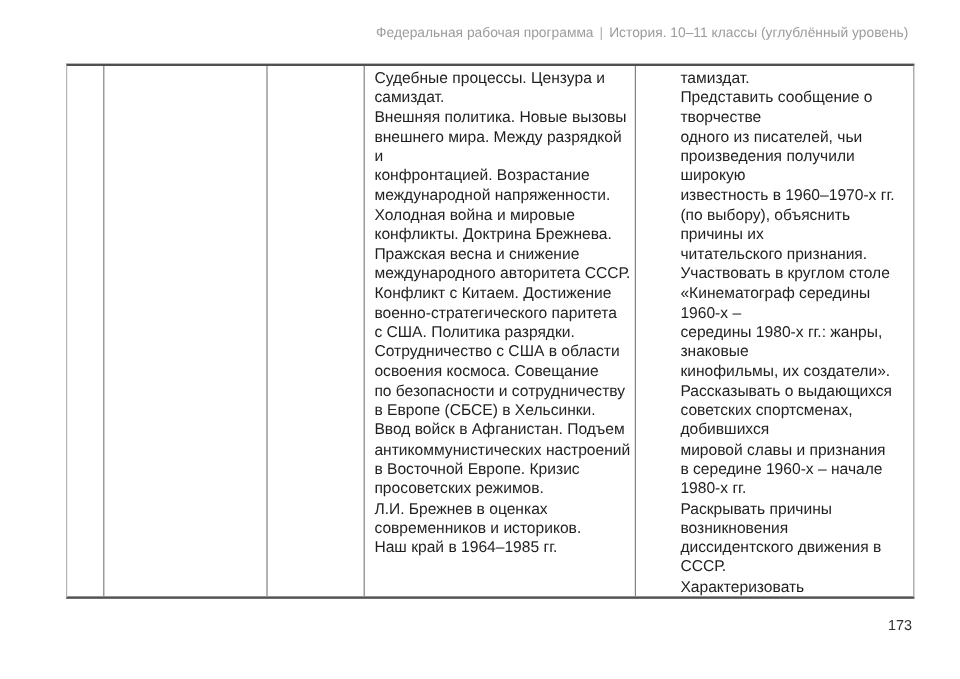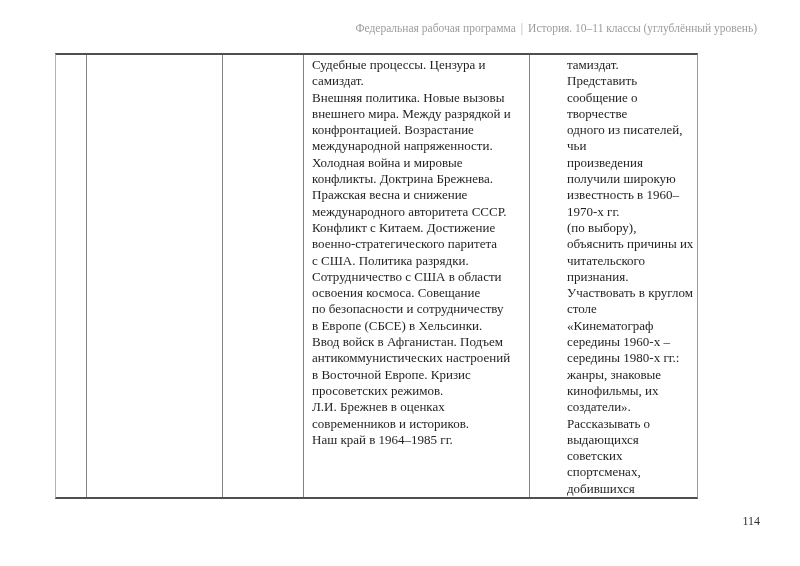--- a/index.html
+++ b/index.html
@@ -5,41 +5,41 @@
   html, body {
     margin: 0;
     padding: 0;
     background: #ffffff;
   }
   .page {
     position: relative;
     width: 800px;
     height: 566px;
     background: #ffffff;
-    font-family: Liberation Serif, serif;
+    font-family: Liberation Sans, sans-serif;
     overflow: hidden;
   }
   .running-header {
     position: absolute;
     top: 21px;
     right: 43px;
     font-size: 11.5px;
     line-height: 14px;
     color: #9c9c9c;
     white-space: nowrap;
   }
   .running-header .sep {
     margin: 0 5px;
     color: #adadad;
   }
   .doc-table {
     position: absolute;
     left: 55px;
     top: 53px;
-    width: 643px;
+    width: 707px;
     height: 446px;
     box-sizing: border-box;
     display: flex;
     background: #ffffff;
     border-top: 2px solid #4f4f4f;
     border-bottom: 2px solid #4f4f4f;
     border-left: 1px solid #b3b3b3;
     border-right: 1px solid #9d9d9d;
   }
   .col {
@@ -133,15 +133,15 @@
 международной напряженности,
 называя ключевые события и их
 участников. Объяснять значение
 понятий и терминов: пражская весна,
 военно-стратегический паритет,
 разрядка международной
 напряженности. Характеризовать</div>
     </div>
   </div>
 
-  <div class="page-number">114</div>
+  <div class="page-number">173</div>
 
 </div>
 
 </body></html>

